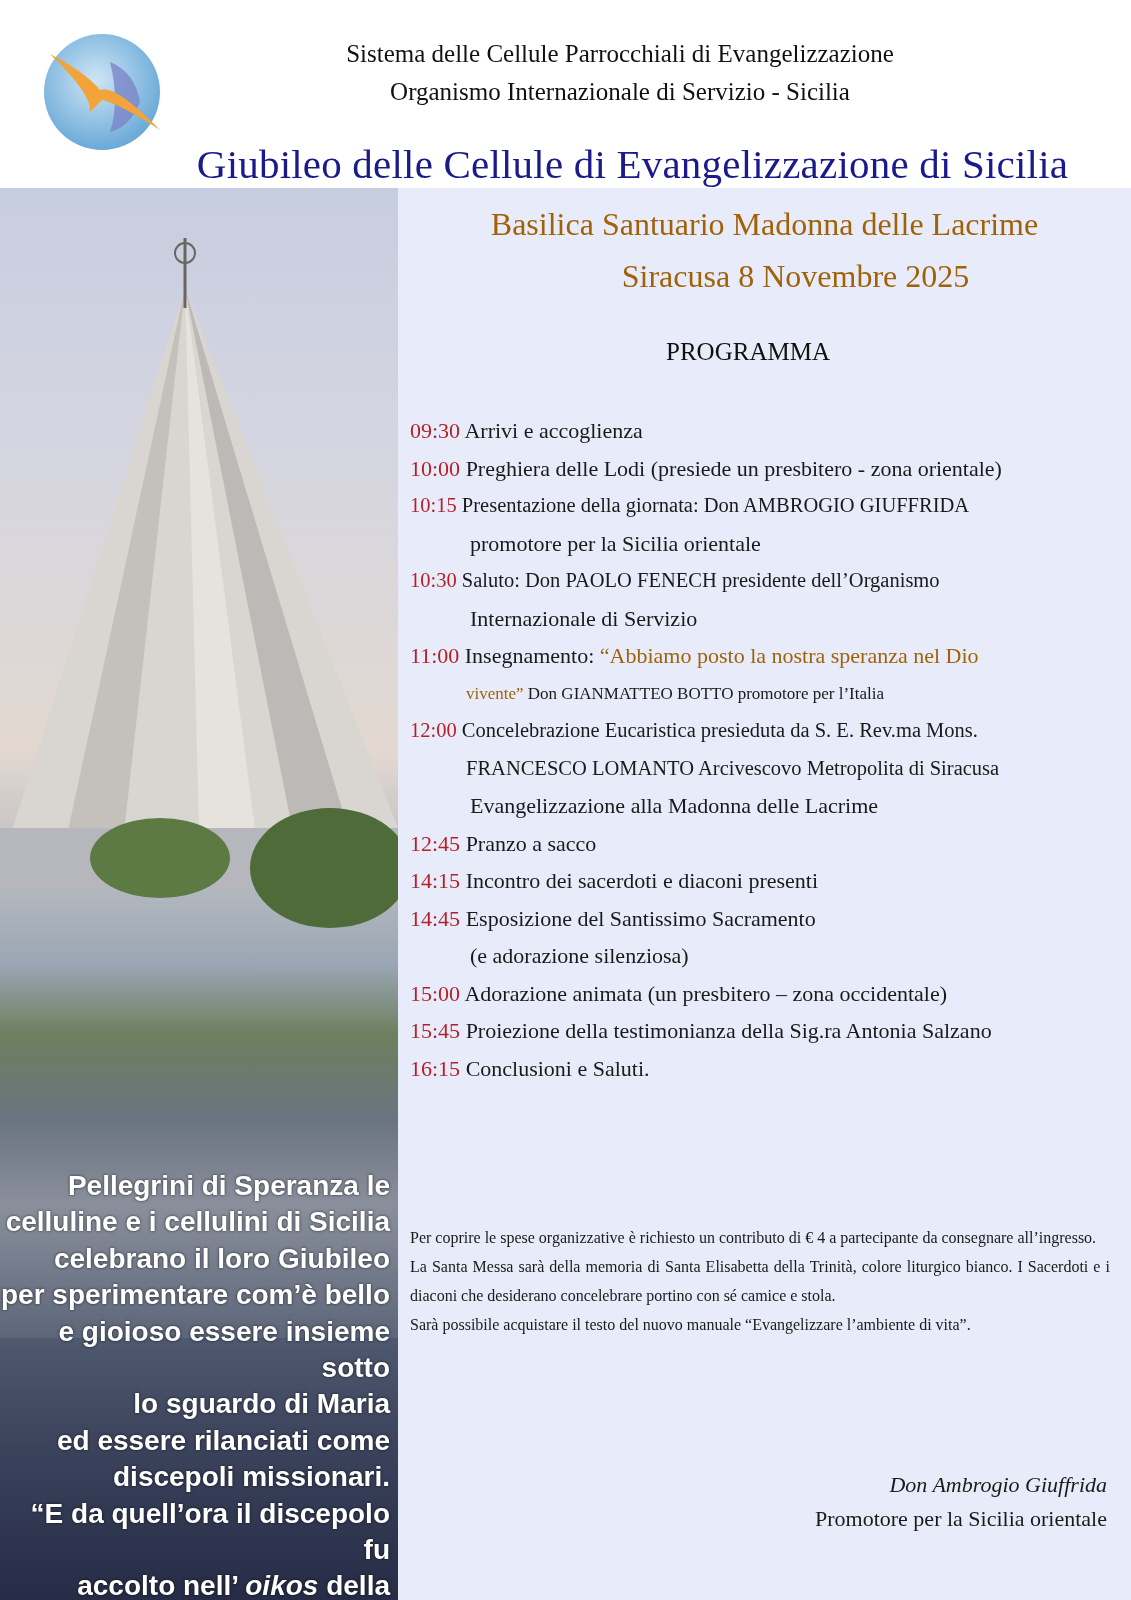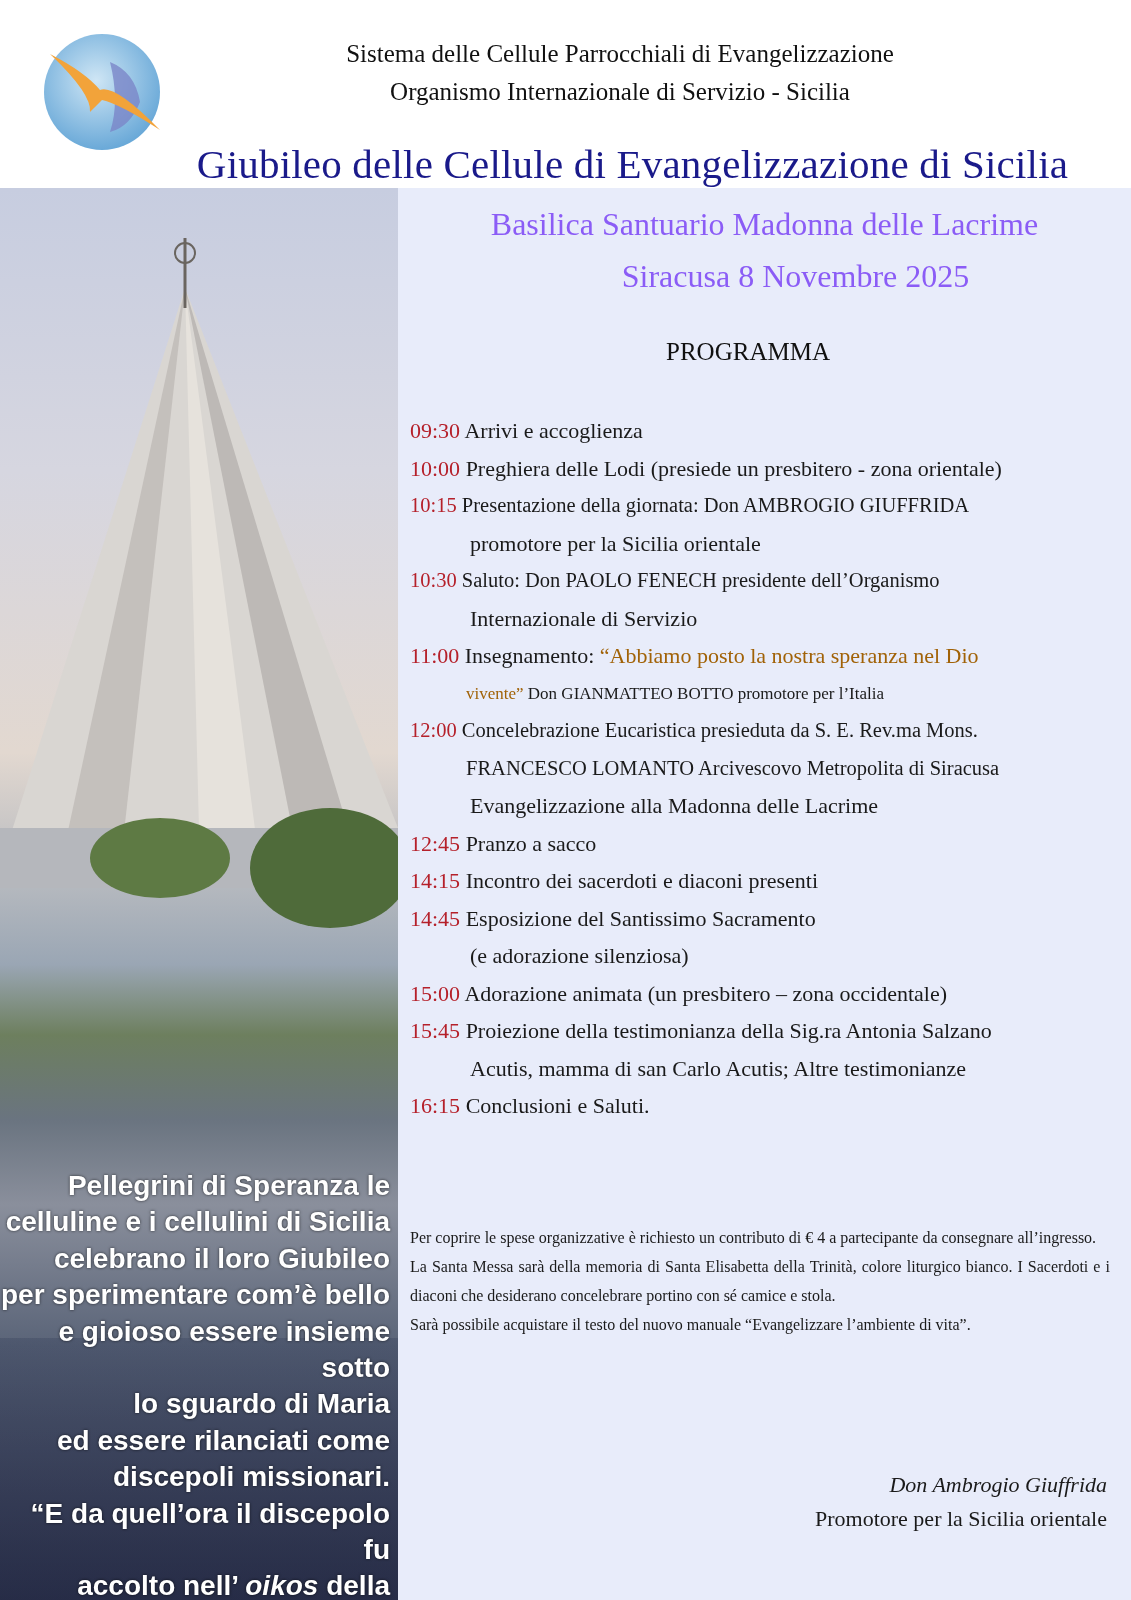--- a/index.html
+++ b/index.html
@@ -8,21 +8,21 @@
   .header-line { position:absolute; left:0; width:1131px; text-align:center; font-size:25px; color:#111; }
   #h1 { top:40px; left:170px; width:900px; }
   #h2 { top:78px; left:170px; width:900px; }
   .main-title { position:absolute; top:140px; left:140px; width:985px; text-align:center;
                 font-size:41px; color:#1a1a8a; letter-spacing:0.2px; white-space:nowrap; }
   .logo { position:absolute; left:40px; top:32px; width:126px; height:120px; }
   .photo { position:absolute; left:0; top:188px; width:398px; height:1412px; overflow:hidden;
            background:linear-gradient(180deg,#c7cde0 0%,#d6d6e0 20%,#e2d8d0 40%,#9aa6b4 55%,#6d7f5e 60%,#6a7480 66%,#8a8f9c 72%,#5a6478 82%,#3a3f5a 100%); }
   .cone { position:absolute; left:0; top:40px; width:398px; height:820px; }
   .right-panel { position:absolute; left:398px; top:188px; width:733px; height:1412px; background:#e8ecfa; }
-  .venue { position:absolute; left:398px; width:733px; text-align:center; color:#8b5cf6; font-size:32px; }
+  .venue { position:absolute; left:398px; width:733px; text-align:center; color:#a16207; font-size:32px; }
   #v1 { top:206px; }
   #v2 { top:258px;padding-left:31px; }
   .programma { position:absolute; top:338px; left:398px; width:700px; text-align:center; font-size:25px; color:#111; }
   .sched { position:absolute; left:410px; top:412px; width:700px; font-size:22px; line-height:37.5px; }
   .row { white-space:nowrap; }
   .time { color:#b5202a; }
   .indent { padding-left:60px; }
   .red { color:#a16207; }
   .notes { position:absolute; left:410px; top:1212px; width:700px; font-size:16px; line-height:29px; text-align:justify;margin-top:11px; }
   .notes p { margin:0; }
@@ -97,21 +97,20 @@
   <div class="row" style="padding-left:56px;font-size:17px"><span class="red">vivente”</span><span> Don GIANMATTEO BOTTO promotore per l’Italia</span></div>
   <div class="row" style="font-size:20.5px"><span class="time">12:00</span> <span>Concelebrazione Eucaristica presieduta da S. E. Rev.ma Mons.</span></div>
   <div class="row" style="padding-left:56px;font-size:20.5px">FRANCESCO LOMANTO Arcivescovo Metropolita di Siracusa</div>
   <div class="row indent">Evangelizzazione alla Madonna delle Lacrime</div>
   <div class="row"><span class="time">12:45</span> <span>Pranzo a sacco</span></div>
   <div class="row"><span class="time">14:15</span> <span>Incontro dei sacerdoti e diaconi presenti</span></div>
   <div class="row"><span class="time">14:45</span> <span>Esposizione del Santissimo Sacramento</span></div>
   <div class="row indent">(e adorazione silenziosa)</div>
   <div class="row"><span class="time">15:00</span> <span>Adorazione animata (un presbitero – zona occidentale)</span></div>
   <div class="row"><span class="time">15:45</span> <span>Proiezione della testimonianza della Sig.ra Antonia Salzano</span></div>
-  <div class="row indent">Acutis, mamma di san Carlo Acutis; Altre testimonianze</div>
   <div class="row"><span class="time">16:15</span> <span>Conclusioni e Saluti.</span></div>
 </div>
 
 <div class="notes">
   <p>Per coprire le spese organizzative è richiesto un contributo di € 4 a partecipante da consegnare all’ingresso.</p>
   <p>La Santa Messa sarà della memoria di Santa Elisabetta della Trinità, colore liturgico bianco. I Sacerdoti e i diaconi che desiderano concelebrare portino con sé camice e stola.</p>
   <p>Sarà possibile acquistare il testo del nuovo manuale “Evangelizzare l’ambiente di vita”.</p>
 </div>
 
 <div class="sign-name">Don Ambrogio Giuffrida</div>

